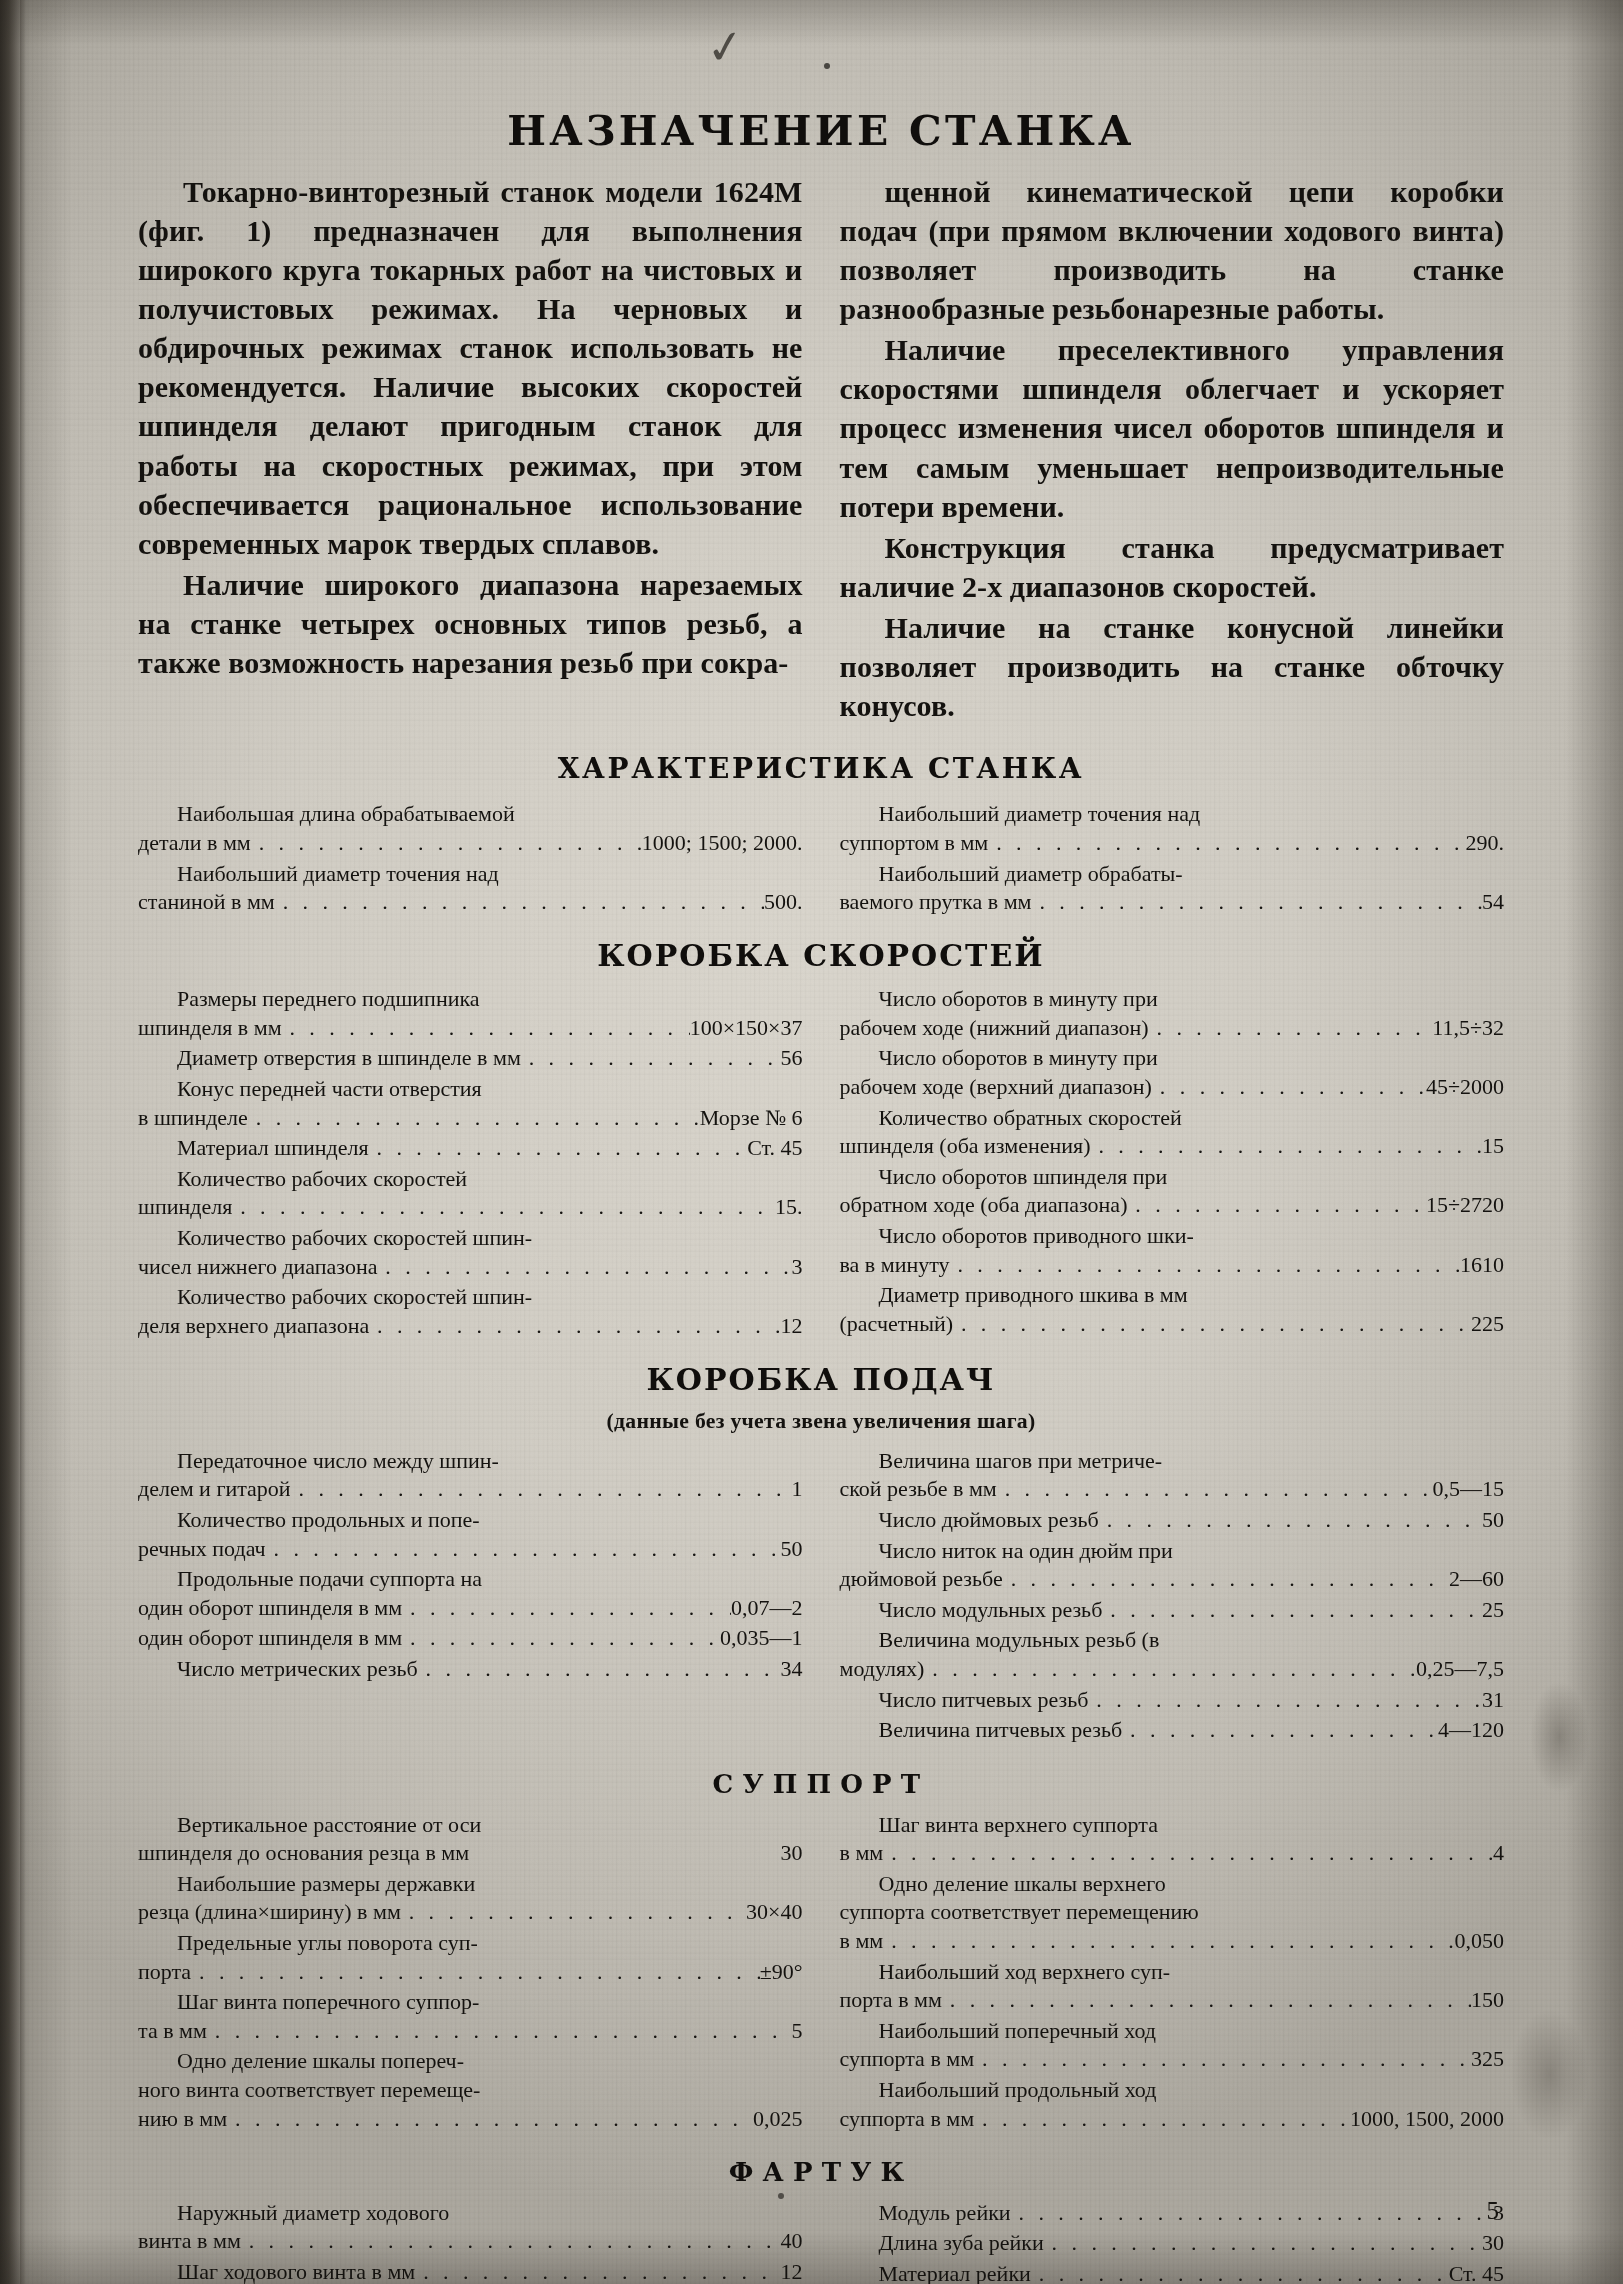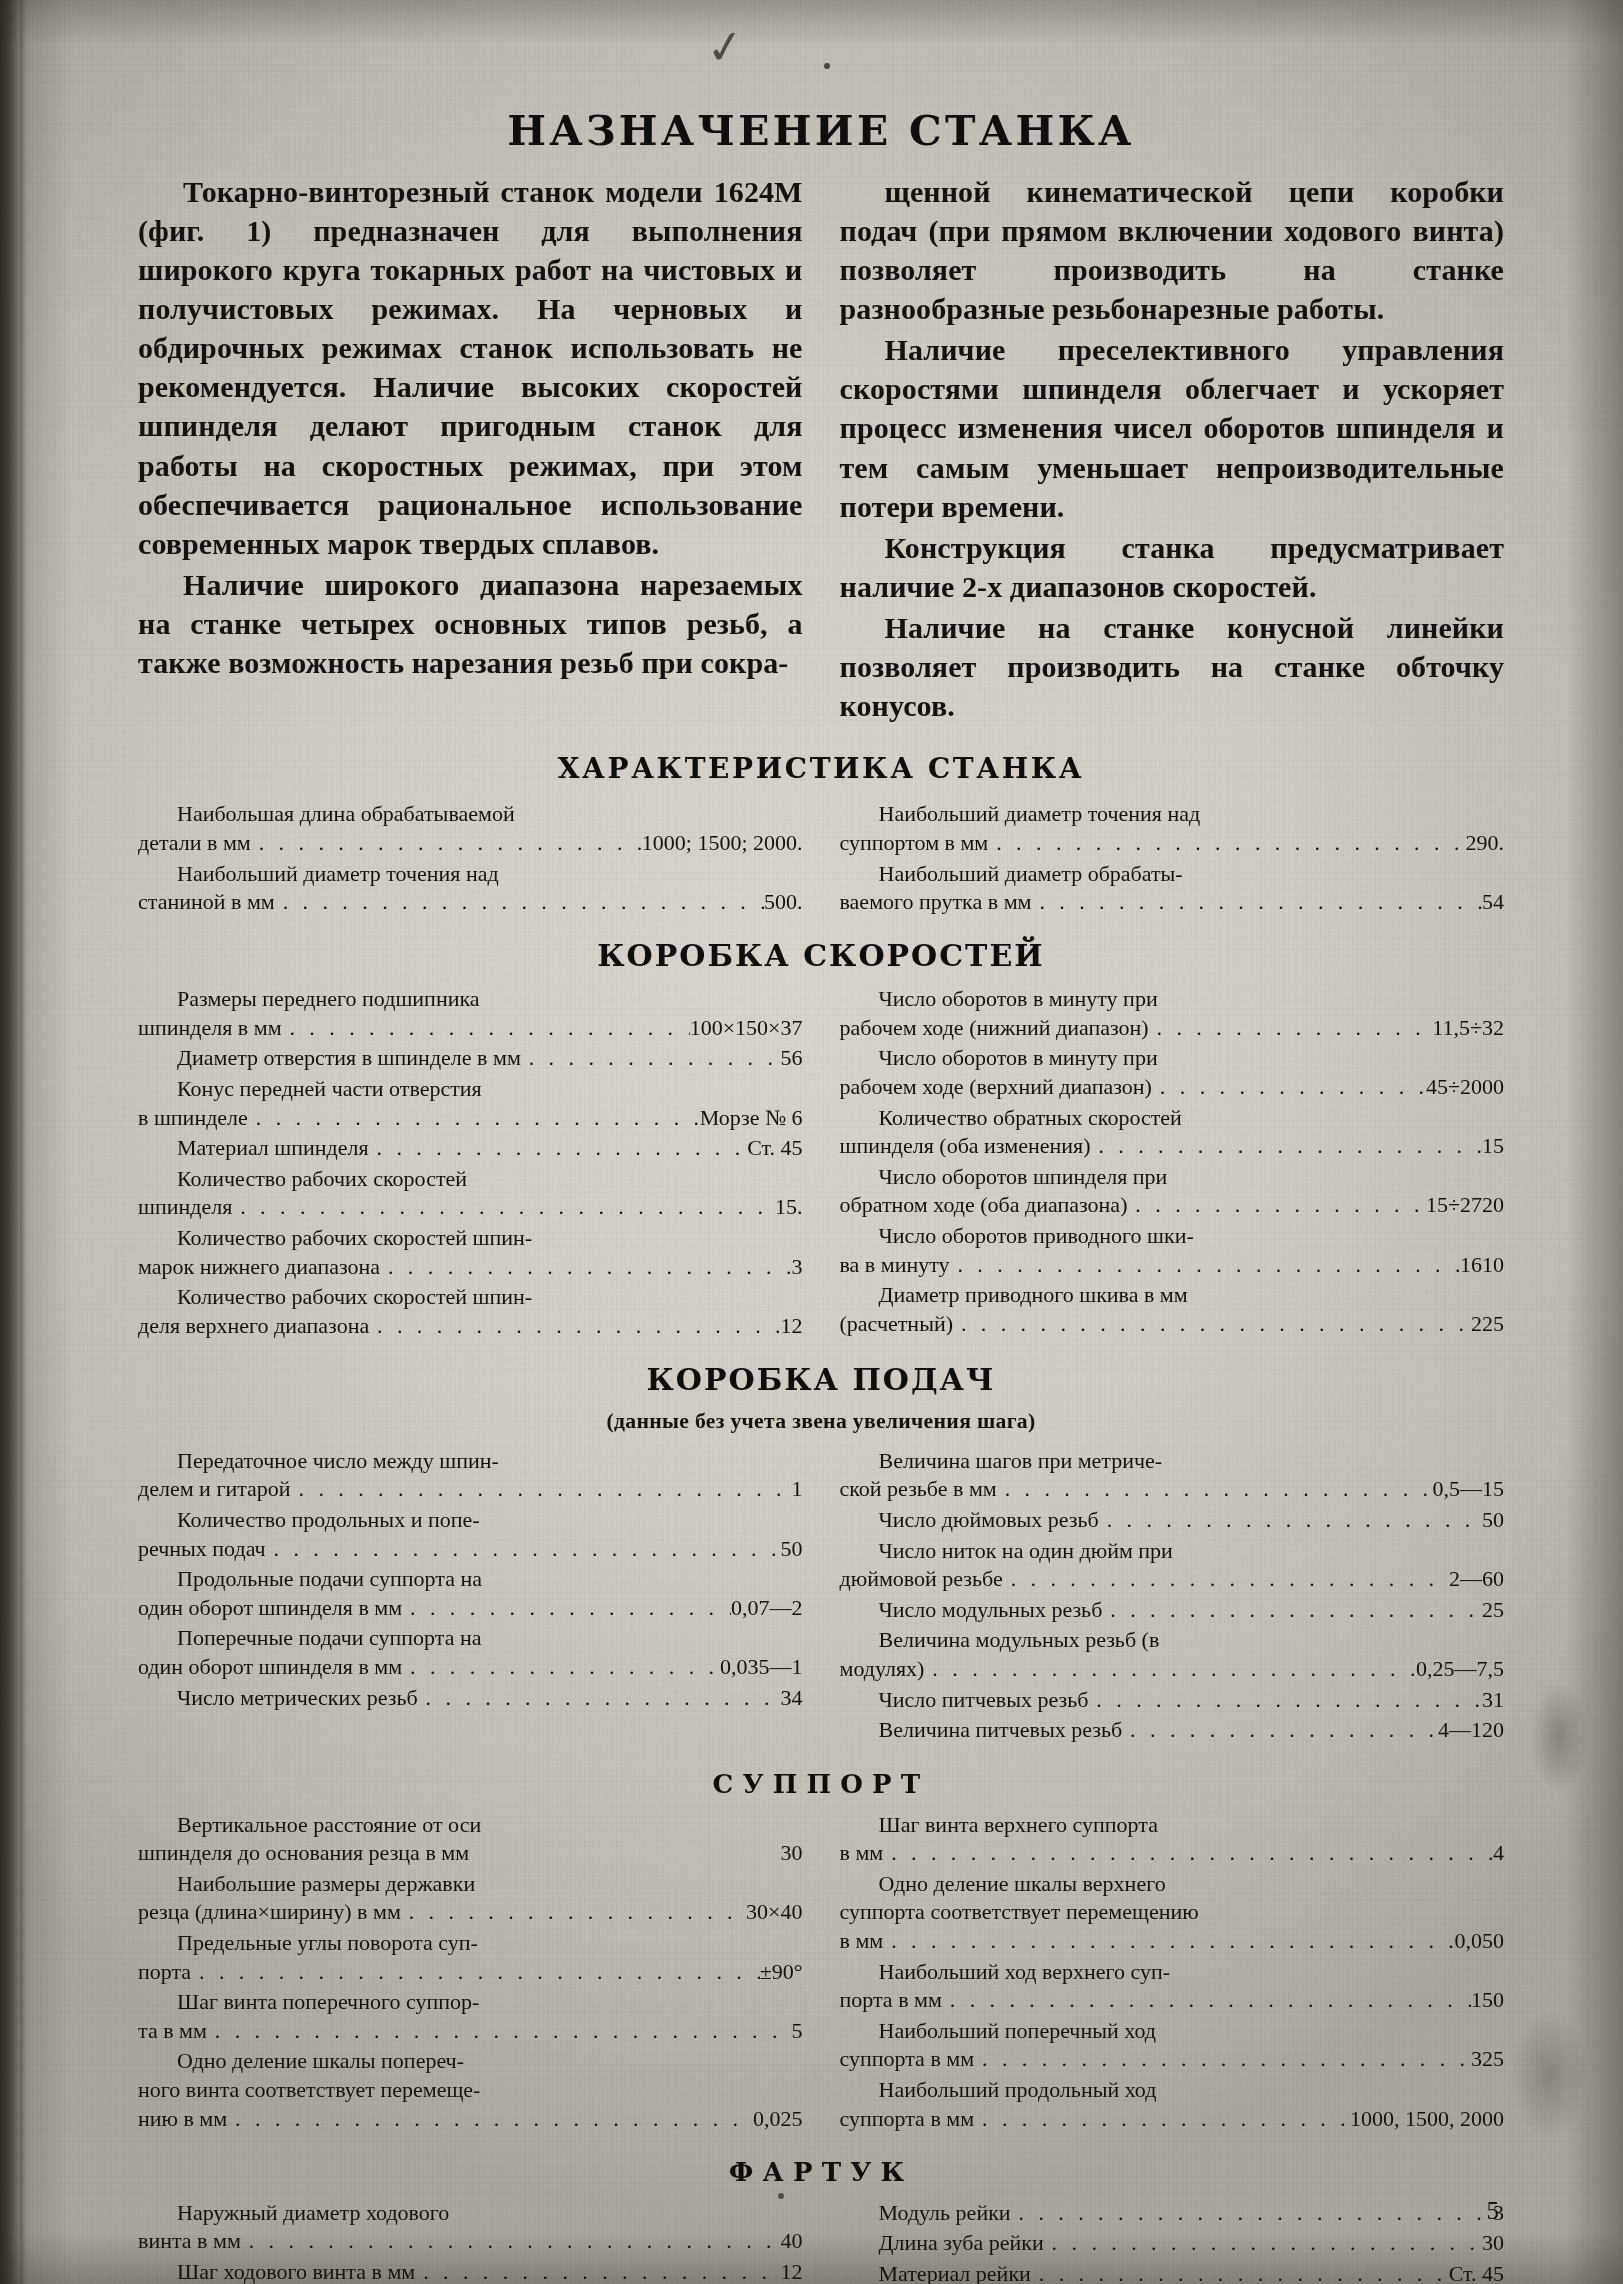--- a/index.html
+++ b/index.html
@@ -224,21 +224,21 @@
             <span class="lbl">Количество рабочих скоростей</span>
             <div class="line">
               <span class="txt">шпинделя</span>
               <span class="dots">........................................</span>
               <span class="val">15.</span>
             </div>
           </div>
           <div class="spec">
             <span class="lbl">Количество рабочих скоростей шпин-</span>
             <div class="line">
-              <span class="txt">марок нижнего диапазона</span>
+              <span class="txt">чисел нижнего диапазона</span>
               <span class="dots">........................................</span>
               <span class="val">3</span>
             </div>
           </div>
           <div class="spec">
             <span class="lbl">Количество рабочих скоростей шпин-</span>
             <div class="line">
               <span class="txt">деля верхнего диапазона</span>
               <span class="dots">........................................</span>
               <span class="val">12</span>
@@ -319,21 +319,20 @@
           </div>
           <div class="spec">
             <span class="lbl">Продольные подачи суппорта на</span>
             <div class="line">
               <span class="txt">один оборот шпинделя в мм</span>
               <span class="dots">........................................</span>
               <span class="val">0,07—2</span>
             </div>
           </div>
           <div class="spec">
-            <span class="lbl">Поперечные подачи суппорта на</span>
             <div class="line">
               <span class="txt">один оборот шпинделя в мм</span>
               <span class="dots">........................................</span>
               <span class="val">0,035—1</span>
             </div>
           </div>
           <div class="spec ind">
             <div class="line">
               <span class="txt">Число метрических резьб</span>
               <span class="dots">........................................</span>

